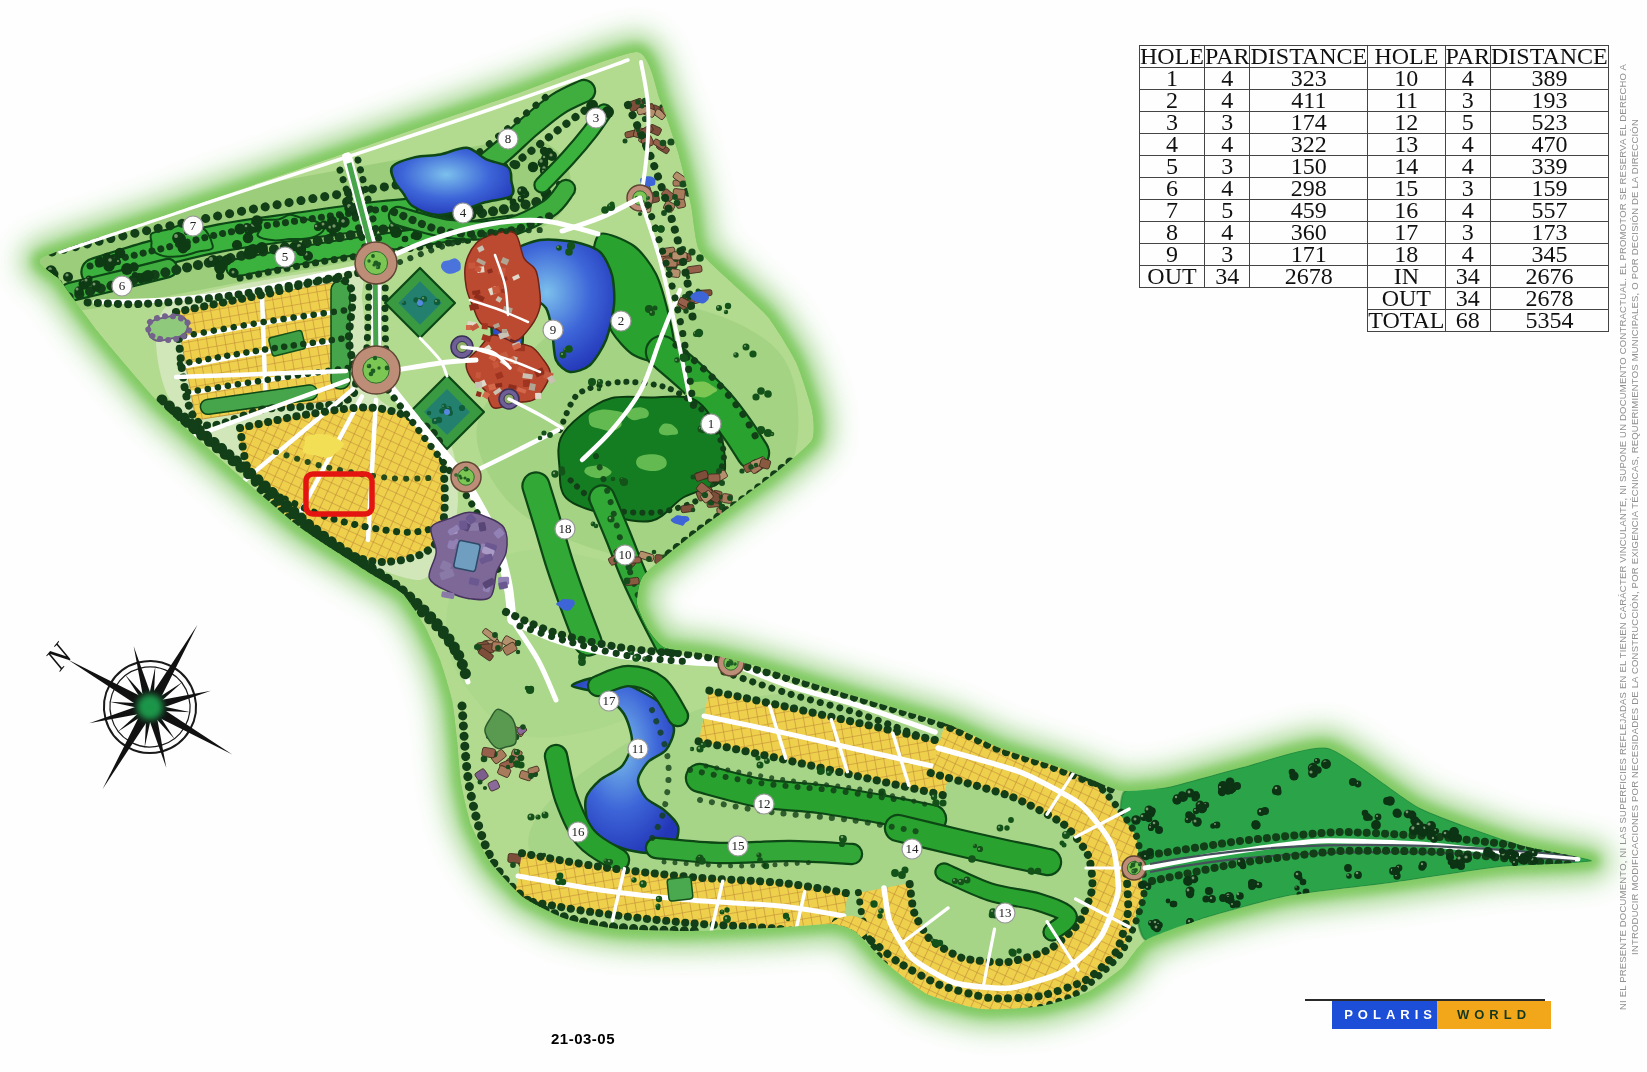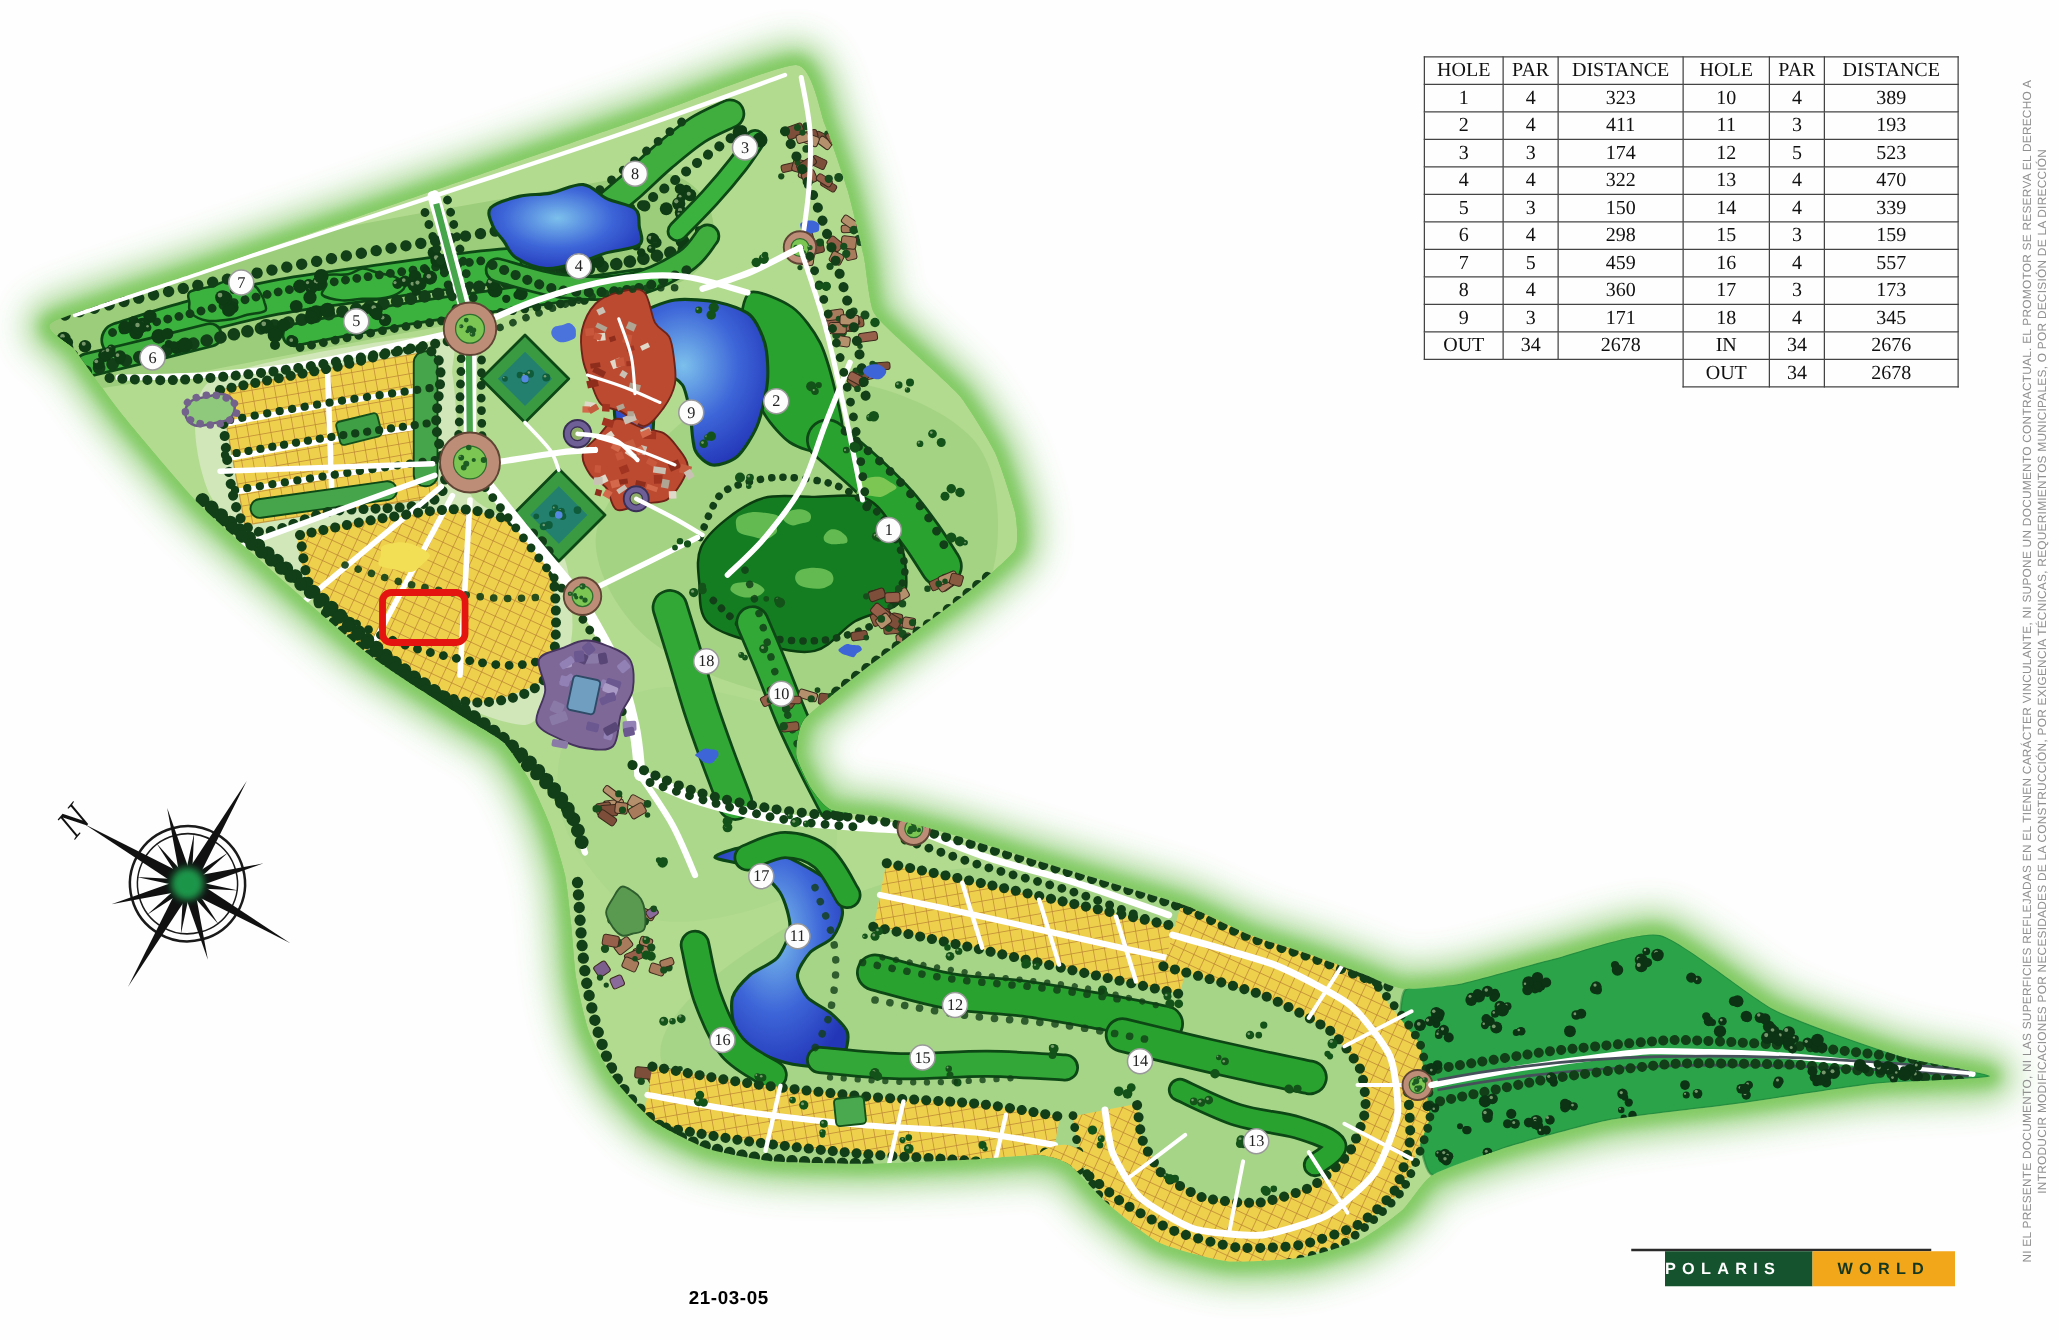--- a/index.html
+++ b/index.html
@@ -1,28 +1,28 @@
 <!DOCTYPE html>
 <html><head>
 <meta charset="utf-8">
 <style>
 html,body{margin:0;padding:0;}
 body{width:1647px;height:1072px;position:relative;overflow:hidden;background:#fdfefd;
  font-family:"Liberation Sans",sans-serif;}
 #map{position:absolute;left:0;top:0;}
 #tbl{position:absolute;left:1139px;top:45px;border-collapse:collapse;
- font-family:"Liberation Serif",serif;font-size:16px;color:#111;}
+ font-family:"Liberation Serif",serif;font-size:24px;color:#111;}
 #tbl td{border:1.6px solid #444;text-align:center;padding:0;height:21px;line-height:21px;}
 #tbl td.nob{border:none;}
 #date{position:absolute;left:551px;top:1030px;font-size:15px;font-weight:bold;letter-spacing:0.5px;color:#000;}
 #legal{position:absolute;left:1617px;top:1052px;width:1030px;transform:rotate(-90deg);
  transform-origin:0 0;color:#8f8f8f;font-size:9.5px;line-height:11.5px;text-align:center;letter-spacing:.2px;}
 #logo{position:absolute;left:1332px;top:1001px;height:28px;display:flex;font-weight:bold;
  font-size:13px;letter-spacing:5px;}
-#logo .p{background:#14532d;color:#fff;width:118px;text-align:left;line-height:28px;}
+#logo .p{background:#1d4ed8;color:#fff;width:105px;text-align:right;line-height:28px;}
 #logo .w{background:#f2a71b;color:#16381f;width:114px;text-align:center;line-height:28px;}
 #logoline{position:absolute;left:1305px;top:999px;width:240px;height:2px;background:#2a2a2a;}
 </style>
 </head>
 <body>
 <svg id="map" width="1647" height="1072" viewBox="0 0 1647 1072">
 <defs>
 <radialGradient id="lake" cx="45%" cy="40%" r="65%">
  <stop offset="0" stop-color="#7cc0ec"></stop>
         <stop offset="55%" stop-color="#3d65d8"></stop>
@@ -1458,20 +1458,28 @@
         <td>2676</td>
       </tr>
 <tr>
         <td class="nob"></td>
         <td class="nob"></td>
         <td class="nob"></td>
         <td>OUT</td>
         <td>34</td>
         <td>2678</td>
       </tr>
+<tr>
+        <td class="nob"></td>
+        <td class="nob"></td>
+        <td class="nob"></td>
+        <td>TOTAL</td>
+        <td>68</td>
+        <td>5354</td>
+      </tr>
 </tbody>
   </table>
 
 <div id="date">21-03-05</div>
 <div id="logoline"></div>
 <div id="logo">
     <div class="p">POLARIS</div>
     <div class="w">WORLD</div>
   </div>
 <div id="legal">NI EL PRESENTE DOCUMENTO, NI LAS SUPERFICIES REFLEJADAS EN EL TIENEN CARÁCTER VINCULANTE, NI SUPONE UN DOCUMENTO CONTRACTUAL. EL PROMOTOR SE RESERVA EL DERECHO A<br>INTRODUCIR MODIFICACIONES POR NECESIDADES DE LA CONSTRUCCIÓN, POR EXIGENCIA TÉCNICAS, REQUERIMIENTOS MUNICIPALES, O POR DECISIÓN DE LA DIRECCIÓN</div>

